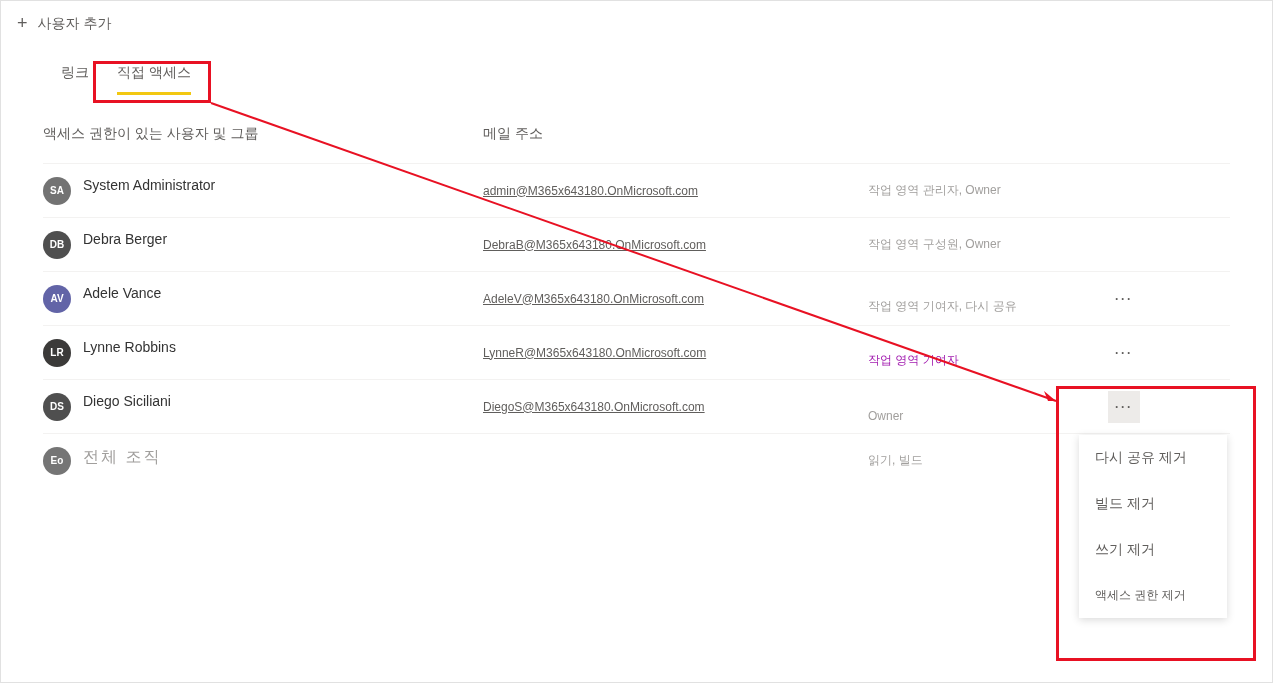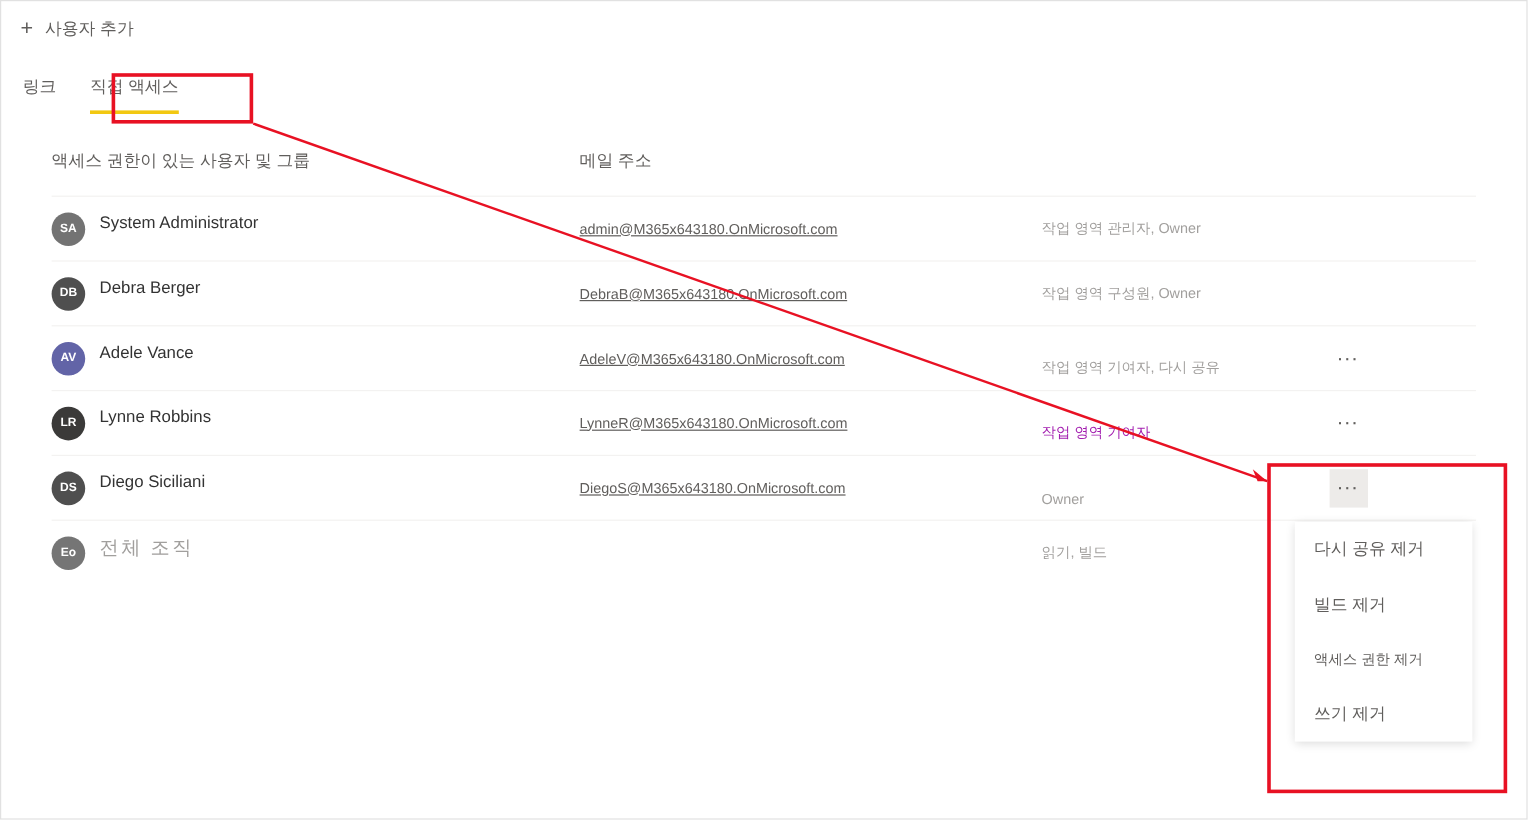--- a/index.html
+++ b/index.html
@@ -33,21 +33,21 @@
       color: #605e5c;
       font-size: 14px;
     }
     .plus-icon {
       font-size: 18px;
       font-weight: 300;
     }
     .tabs {
       display: flex;
       gap: 28px;
-      padding: 18px 0 0 18px;
+      padding: 18px 0 0 60px;
       position: relative;
     }
     .tab {
       padding-bottom: 10px;
       cursor: pointer;
       color: #605e5c;
       font-size: 14px;
     }
     .tab.active {
       border-bottom: 3px solid #f2c811;
@@ -274,15 +274,15 @@
         <div class="perm">
           <span class="perm-text">읽기, 빌드</span>
         </div>
       </div>
     </div>
 </div>
 
 <div class="context-menu">
   <div class="menu-item">다시 공유 제거</div>
   <div class="menu-item">빌드 제거</div>
+  <div class="menu-item">쓰기 제거</div>
   <div class="menu-item small">액세스 권한 제거</div>
-  <div class="menu-item">쓰기 제거</div>
 </div>
 
 </body></html>

